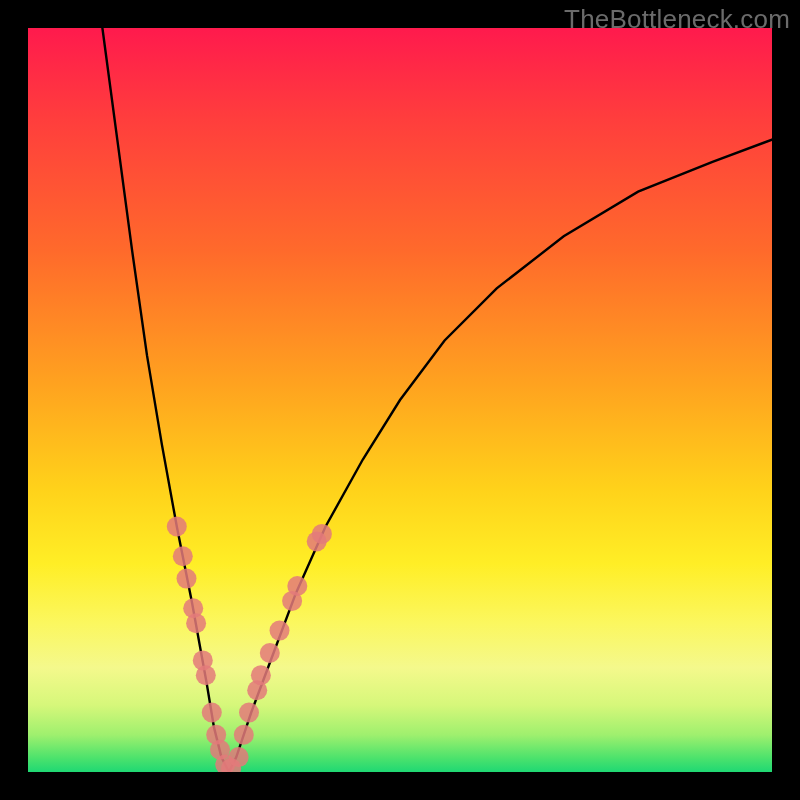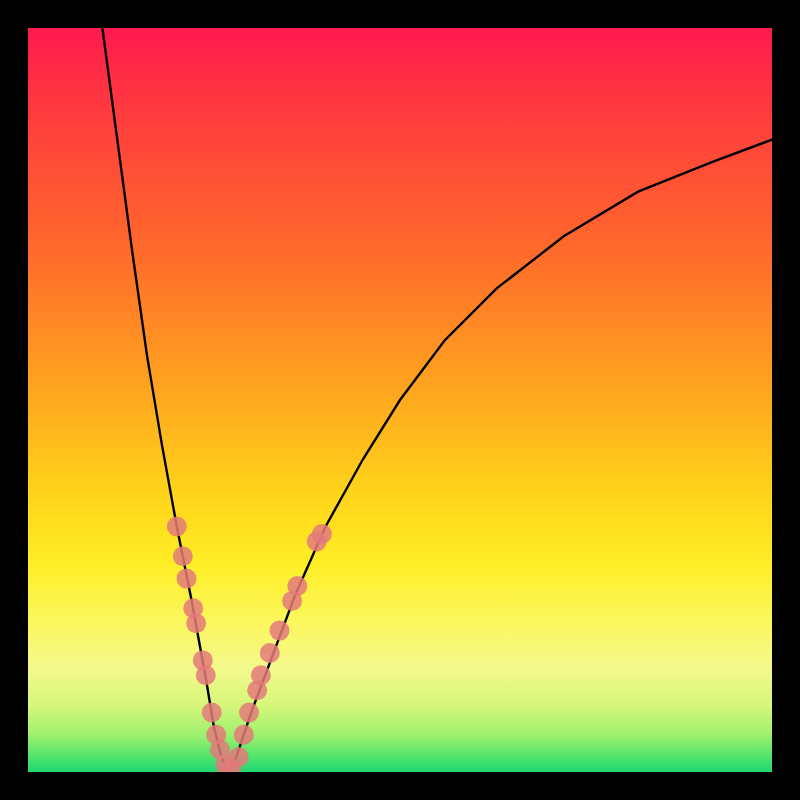--- a/index.html
+++ b/index.html
@@ -83,13 +83,14 @@
           <circle cx="232.9" cy="647.3" r="10" fill="#e37a7a" fill-opacity="0.85"></circle>
           <circle cx="241.8" cy="625.0" r="10" fill="#e37a7a" fill-opacity="0.85"></circle>
           <circle cx="251.5" cy="602.6" r="10" fill="#e37a7a" fill-opacity="0.85"></circle>
           <circle cx="264.1" cy="572.9" r="10" fill="#e37a7a" fill-opacity="0.85"></circle>
           <circle cx="269.3" cy="558.0" r="10" fill="#e37a7a" fill-opacity="0.85"></circle>
           <circle cx="288.7" cy="513.4" r="10" fill="#e37a7a" fill-opacity="0.85"></circle>
           <circle cx="293.9" cy="505.9" r="10" fill="#e37a7a" fill-opacity="0.85"></circle>
         </g>
     </svg>
   </div>
+  <div class="watermark">TheBottleneck.com</div>
 </div>
 
 </body></html>

